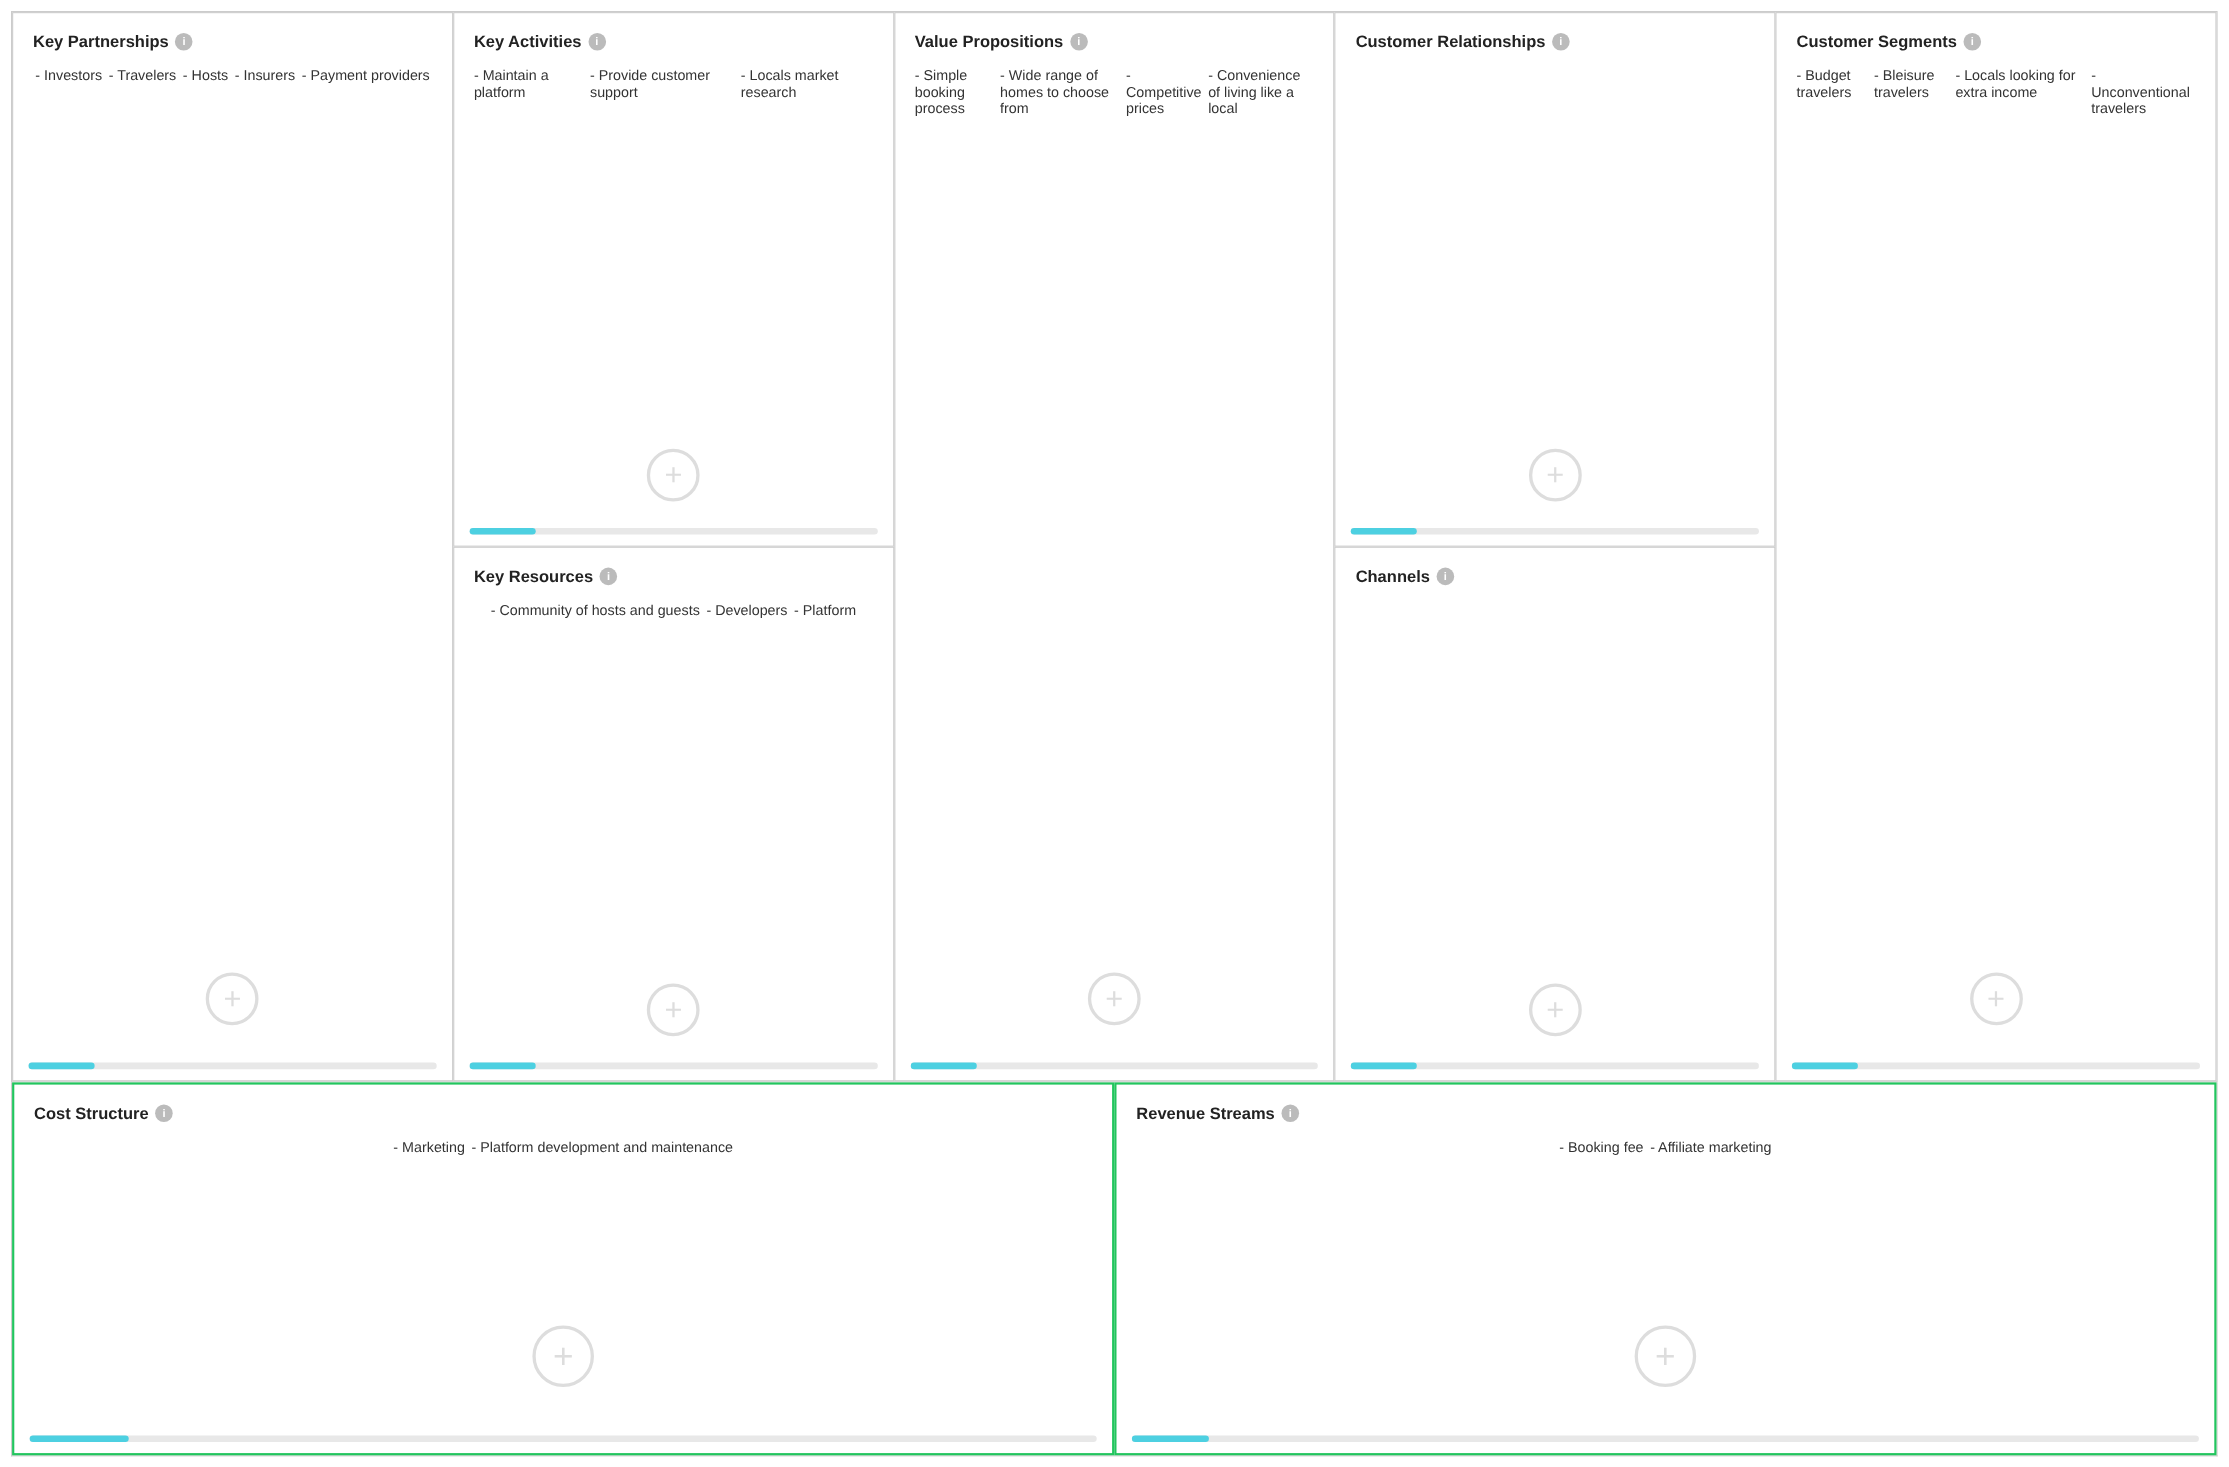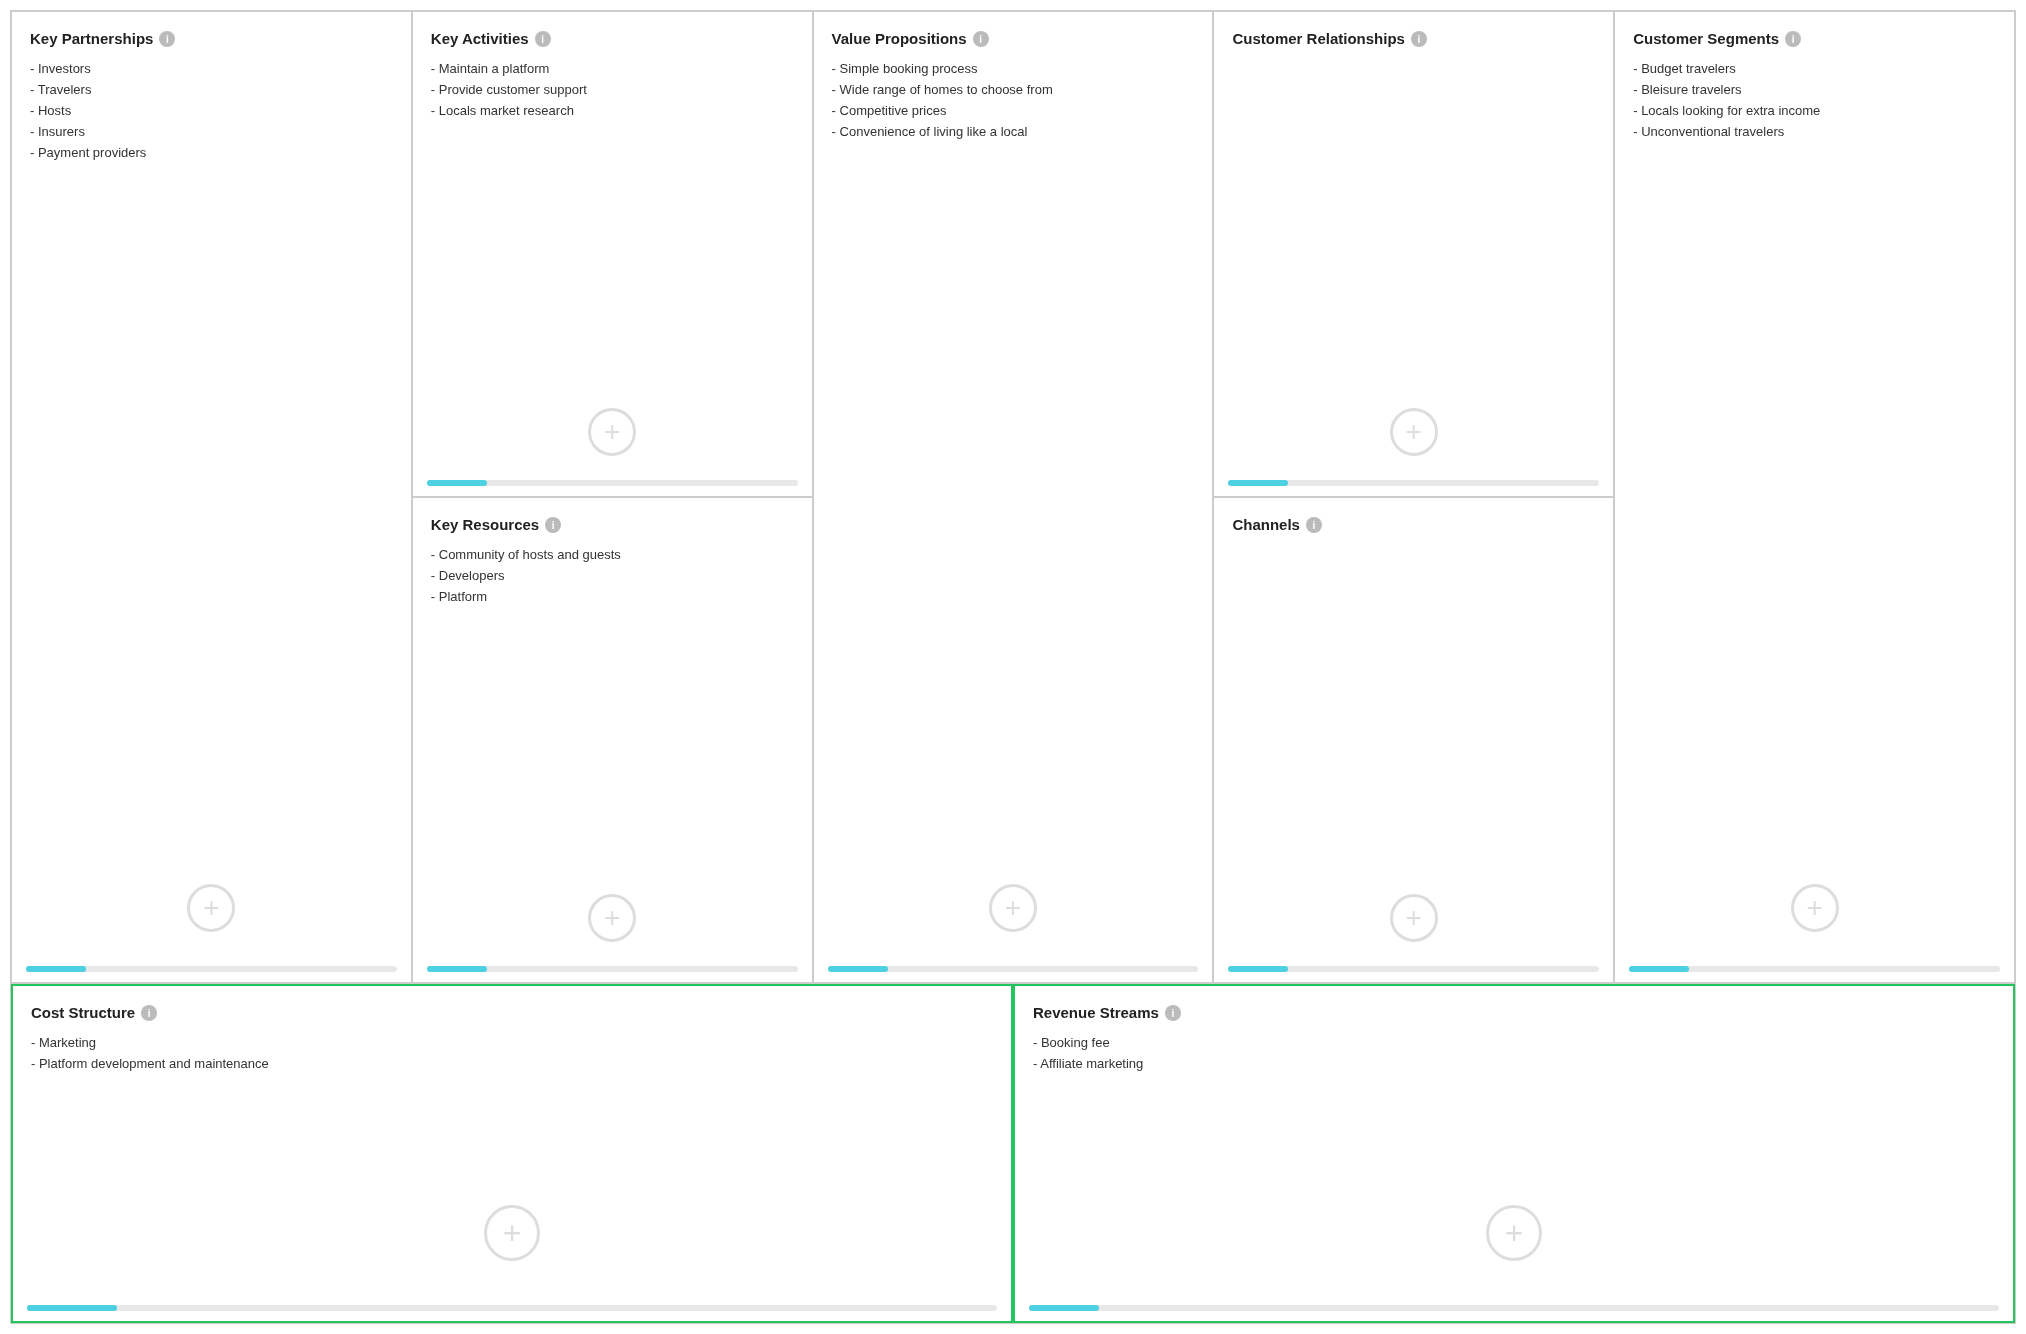--- a/index.html
+++ b/index.html
@@ -42,21 +42,21 @@
     .cell-bottom {
       border: 2px solid #22c55e;
       padding: 18px 18px 40px 18px;
       position: relative;
       min-height: 320px;
       display: flex;
       flex-direction: column;
     }
     .cell-header {
       display: flex;
-      align-items: flex-end;
+      align-items: flex-start;
       gap: 6px;
       margin-bottom: 14px;
     }
     .cell-title {
       font-size: 15px;
       font-weight: 700;
     }
     .info-icon {
       width: 16px;
       height: 16px;
@@ -66,22 +66,23 @@
       font-size: 10px;
       display: flex;
       align-items: center;
       justify-content: center;
       font-weight: bold;
       flex-shrink: 0;
     }
     .cell-items {
       list-style: none;
       display: flex;
-      flex-direction: column;
+      flex-direction: row;
       gap: 6px;
+      justify-content: center;
     }
     .cell-items li::before {
       content: '- ';
     }
     .cell-items li {
       font-size: 13px;
       color: #333;
     }
     .add-btn {
       position: absolute;

